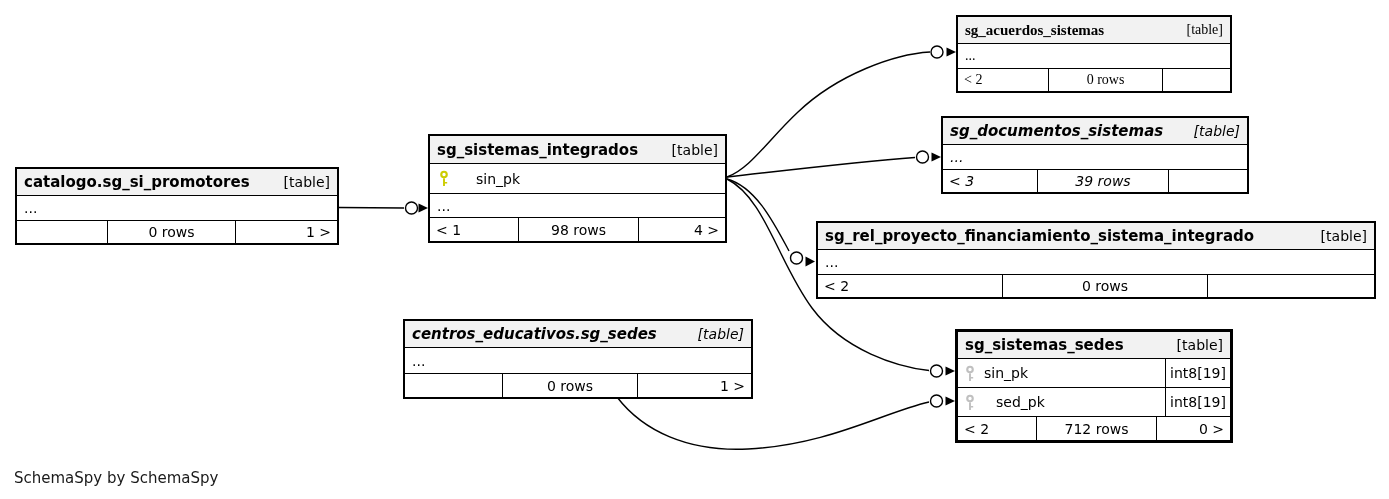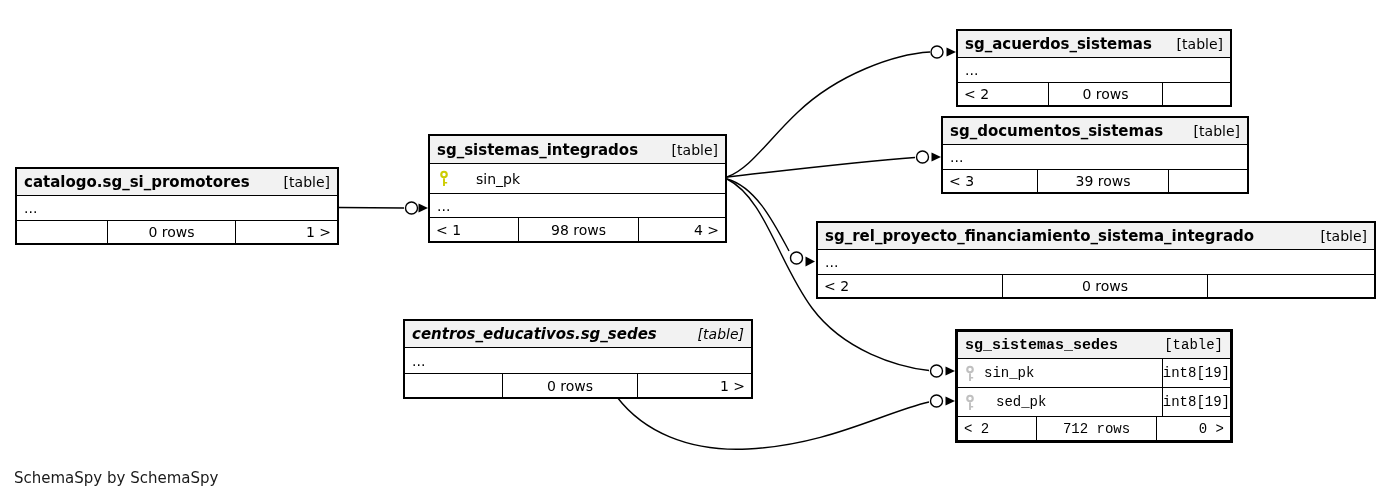--- a/index.html
+++ b/index.html
@@ -14,21 +14,21 @@
   }
   #edges { position: absolute; left: 0; top: 0; z-index: 0; }
   .tbl {
     position: absolute;
     z-index: 1;
     background: #ffffff;
     border: 2px solid #000000;
     box-sizing: border-box;
     font-size: 14px;
   }
-  .tbl.bold-border { border-width: 3px; font-family: Liberation Mono, monospace; }
+  .tbl.bold-border { border-width: 3px; }
   .tbl-header {
     display: flex;
     align-items: center;
     justify-content: space-between;
     background: #f2f2f2;
     padding: 0 7px;
     box-sizing: border-box;
   }
   .tbl-name { font-weight: bold; font-size: 15px; white-space: nowrap; }
   .tbl-badge { font-size: 14px; white-space: nowrap; padding-left: 16px; }
@@ -144,36 +144,36 @@
     <div class="tbl-row ellipsis-row" style="height:24px;">
       <span>...</span>
     </div>
     <div class="tbl-footer" style="height:24px;">
       <div class="ft ft-left" style="flex:0 0 88px;">&lt; 1</div>
       <div class="ft ft-mid" style="flex:0 0 120px;">98 rows</div>
       <div class="ft ft-right" style="flex:1 1 auto;">4 &gt;</div>
     </div>
   </div>
 
-  <div class="tbl" style="left:956px; top:29px; width:276px;">
+  <div class="tbl" style="left:956px; top:15px; width:276px;font-family:Liberation Serif, serif;">
     <div class="tbl-header" style="height:26px;">
       <span class="tbl-name">sg_acuerdos_sistemas</span>
       <span class="tbl-badge">[table]</span>
     </div>
     <div class="tbl-row ellipsis-row" style="height:25px;">
       <span>...</span>
     </div>
     <div class="tbl-footer" style="height:23px;">
       <div class="ft ft-left" style="flex:0 0 90px;">&lt; 2</div>
       <div class="ft ft-mid" style="flex:0 0 114px;">0 rows</div>
       <div class="ft ft-right" style="flex:1 1 auto;"></div>
     </div>
   </div>
 
-  <div class="tbl" style="left:941px; top:116px; width:308px;">
+  <div class="tbl" style="left:941px; top:116px; width:308px;font-style:italic;">
     <div class="tbl-header" style="height:26px;">
       <span class="tbl-name">sg_documentos_sistemas</span>
       <span class="tbl-badge">[table]</span>
     </div>
     <div class="tbl-row ellipsis-row" style="height:25px;">
       <span>...</span>
     </div>
     <div class="tbl-footer" style="height:23px;">
       <div class="ft ft-left" style="flex:0 0 94px;">&lt; 3</div>
       <div class="ft ft-mid" style="flex:0 0 131px;">39 rows</div>

